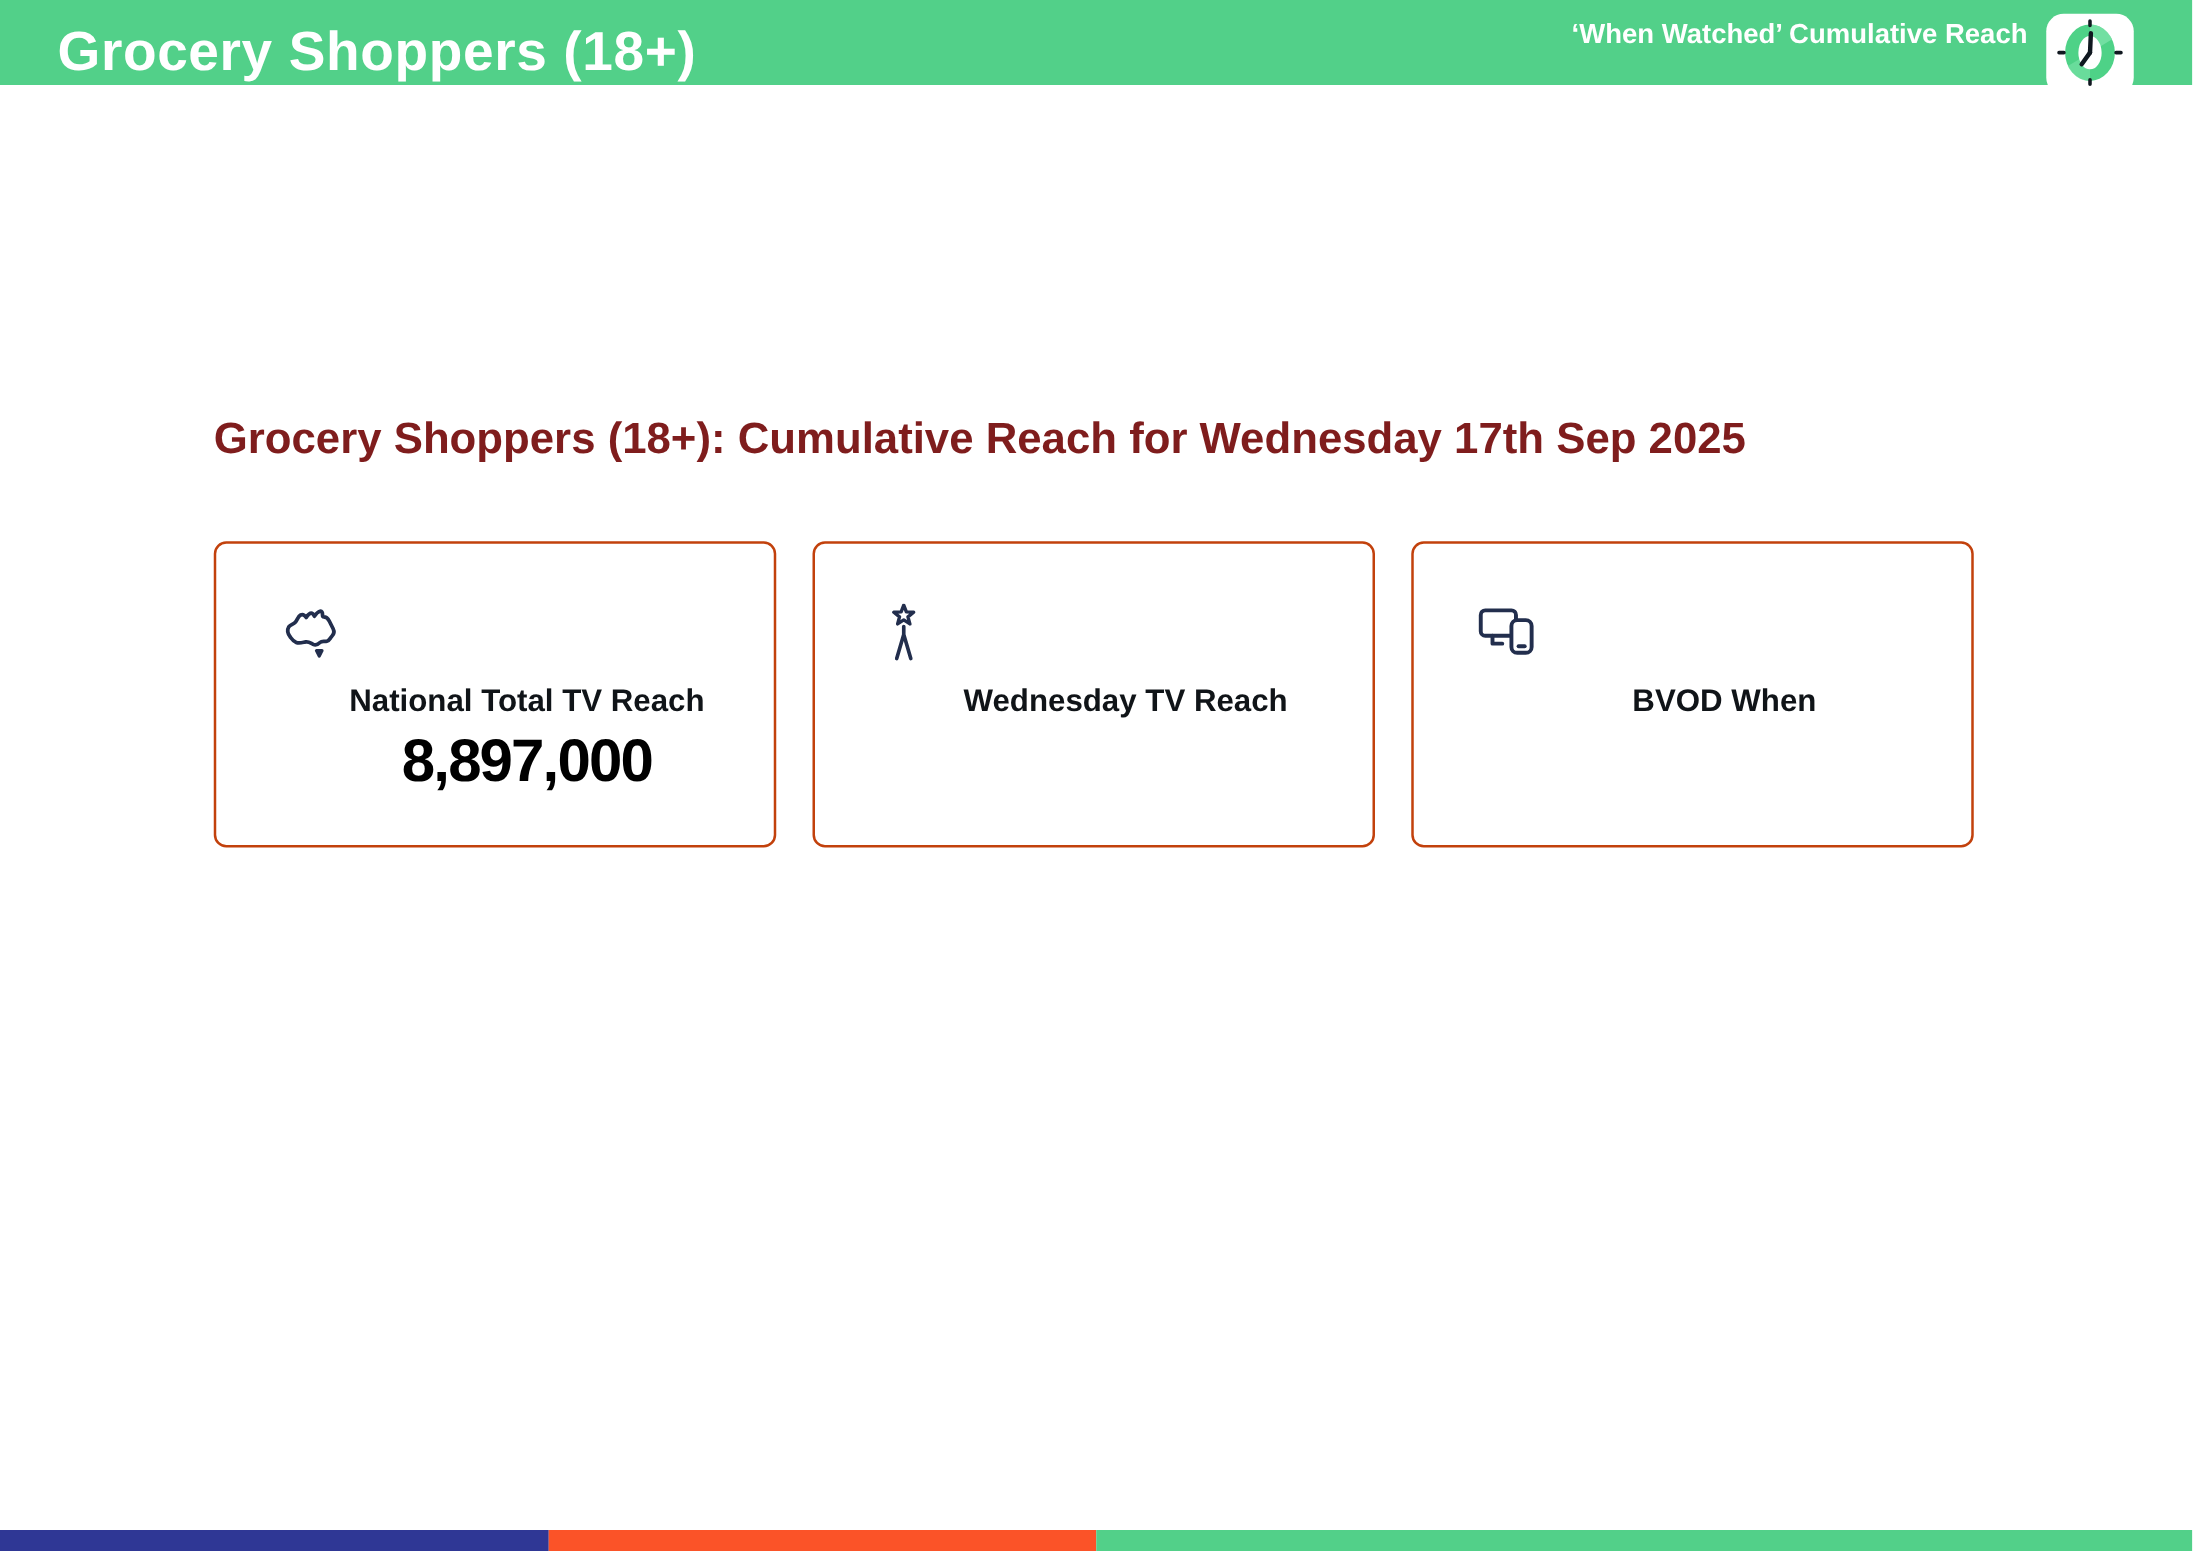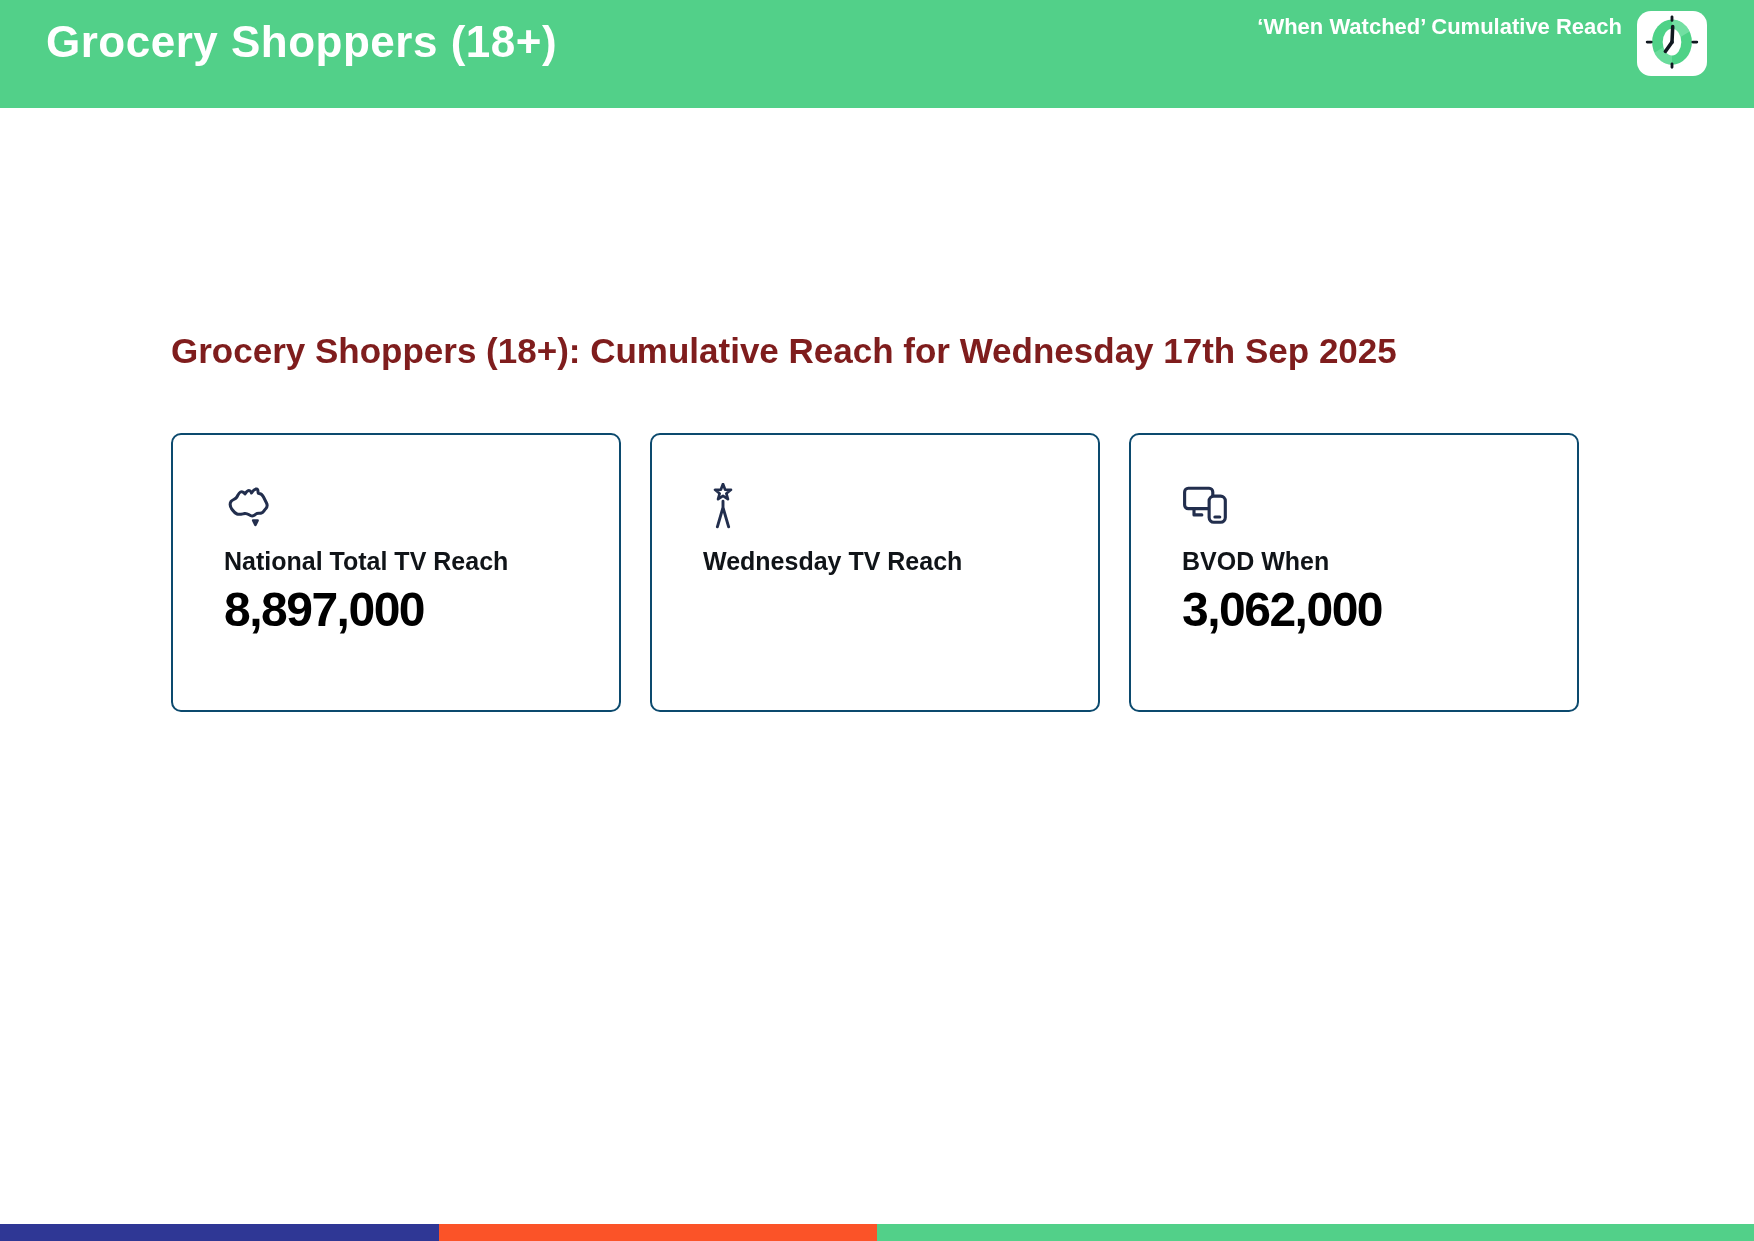--- a/index.html
+++ b/index.html
@@ -14,21 +14,21 @@
     height: 1241px;
     background: #ffffff;
     overflow: hidden;
   }
 
   
   .header {
     position: absolute;
     top: 0; left: 0;
     width: 100%;
-    height: 108px;
+    height: 68px;
     background: #52d089;
   }
   .header-title {
     position: absolute;
     left: 46px;
     top: 0;
     height: 84px;
     display: flex;
     align-items: center;
     color: #ffffff;
@@ -81,25 +81,26 @@
   .cards-row {
     position: absolute;
     left: 171px;
     top: 433px;
     display: flex;
     gap: 29px;
   }
   .kpi-card {
     box-sizing: border-box;
     width: 450px;
-    height: 279px;
-    background: #ffffff;
-    border: 2px solid #0c4a6e;
+    height: 245px;
+    background: #ffffff;
+    border: 2px solid #c2410c;
     border-radius: 10px;
     padding: 48px 0 0 51px;
+    text-align: center;
   }
   .kpi-icon {
     display: block;
     width: 48px;
     height: 48px;
   }
   .kpi-label {
     margin-top: 18px;
     font-size: 25px;
     line-height: 1;
@@ -186,21 +187,20 @@
     <div class="kpi-card">
       <span class="kpi-icon">
         <svg width="48" height="44" viewBox="0 0 46 40">
           <rect x="2.5" y="4" width="27" height="19.5" rx="3.5" fill="none" stroke="#222e4d" stroke-width="3"></rect>
           <path d="M11.5 23.5 V29.5 H19" fill="none" stroke="#222e4d" stroke-width="3" stroke-linecap="round" stroke-linejoin="round"></path>
           <rect x="26" y="11.5" width="15.5" height="25" rx="4.5" fill="#ffffff" stroke="#222e4d" stroke-width="3"></rect>
           <path d="M31.5 31.5 H36.2" fill="none" stroke="#222e4d" stroke-width="3" stroke-linecap="round"></path>
         </svg>
       </span>
       <div class="kpi-label">BVOD When</div>
-      <div class="kpi-value">3,062,000</div>
     </div>
 
   </div>
 
   <div class="footer-bar">
     <div class="footer-seg seg-blue" style="background-color: rgb(47, 55, 149);"></div>
     <div class="footer-seg seg-orange" style="background-color: rgb(251, 83, 40);"></div>
     <div class="footer-seg seg-green" style="background-color: rgb(82, 208, 137);"></div>
   </div>
 

